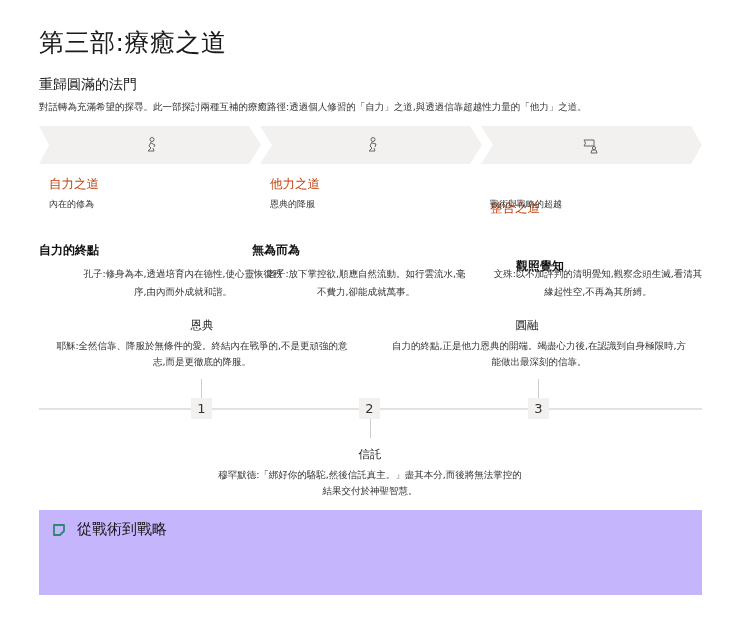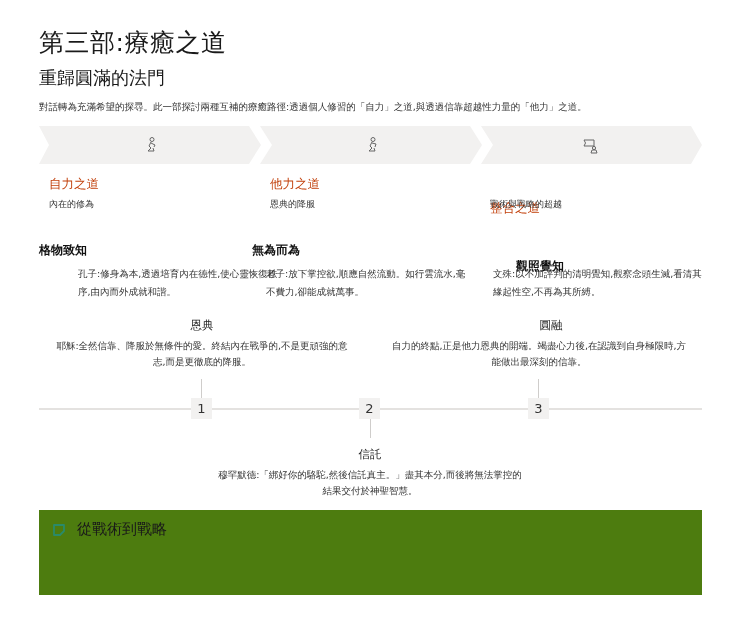--- a/index.html
+++ b/index.html
@@ -1,36 +1,36 @@
 <!DOCTYPE html>
 <html><head>
 <meta charset="utf-8">
 <style>
   html, body { margin:0; padding:0; background:#ffffff; }
   body { width:740px; height:622px; position:relative; overflow:hidden;
          font-family:"DejaVu Sans","Liberation Sans",sans-serif; color:#222; }
-  .abs { position:absolute; }
+  .abs { position:absolute;text-align:center; }
   .title { left:39px; top:26px; font-size:25px; color:#1a1a1a; letter-spacing:0.5px; white-space:nowrap; }
-  .subtitle { left:39px; top:66px; font-size:18px; color:#1a1a1a; white-space:nowrap; }
+  .subtitle { left:39px; top:76px; font-size:14px; color:#1a1a1a; white-space:nowrap; }
   .intro { left:39px; top:101px; font-size:9.5px; color:#333; white-space:nowrap; }
   .chev-wrap { left:39px; top:126px; width:663px; height:38px; }
   .chev { position:absolute; top:0; height:38px; }
   .chev svg { display:block; }
   .chev-icon { position:absolute; top:10px; width:18px; height:18px; }
   .stage-title { font-size:12.5px; color:#c2410c; white-space:nowrap; }
   .stage-sub { font-size:9px; color:#333; white-space:nowrap; }
   .concept-title { font-size:12px; font-weight:bold; color:#111; white-space:nowrap; }
   .concept-desc { font-size:9.5px; color:#333; line-height:18px; width:210px; }
   .ann-title { font-size:11.5px; color:#222; text-align:center; }
   .ann-desc { font-size:9.5px; color:#333; line-height:16px; text-align:center; }
   .tl-line { left:39px; top:408px; width:663px; height:2px; background:#e4e2e0; }
   .tick { width:1px; background:#cfcdcb; }
   .marker { width:21px; height:21px; background:#f2f1f0; color:#333; font-size:13px;
             text-align:center; line-height:21px; }
-  .callout { left:39px; top:510px; width:663px; height:85px; background:#4d7c0f; }
+  .callout { left:39px; top:510px; width:663px; height:85px; background:#c4b5fd; }
   .callout-icon { position:absolute; left:13px; top:13px; width:14px; height:14px; }
   .callout-title { position:absolute; left:38px; top:10px; font-size:15px; color:#1a1a1a; white-space:nowrap; }
   .callout-body { position:absolute; left:38px; top:40px; width:612px; font-size:9.5px; line-height:18px; color:#222; }
 </style>
 </head>
 <body>
 
 <div class="abs title">第三部:療癒之道</div>
 <div class="abs subtitle">重歸圓滿的法門</div>
 <div class="abs intro">對話轉為充滿希望的探尋。此一部探討兩種互補的療癒路徑:透過個人修習的「自力」之道,與透過信靠超越性力量的「他力」之道。</div>
@@ -66,30 +66,30 @@
   </div>
 </div>
 
 <div class="abs stage-title" style="left:49px;top:176px;">自力之道</div>
 <div class="abs stage-sub" style="left:49px;top:198px;">內在的修為</div>
 <div class="abs stage-title" style="left:270px;top:176px;">他力之道</div>
 <div class="abs stage-sub" style="left:270px;top:198px;">恩典的降服</div>
 <div class="abs stage-title" style="left:490px;top:176px;margin-top:24px;">整合之道</div>
 <div class="abs stage-sub" style="left:490px;top:198px;">戰術與戰略的超越</div>
 
-<div class="abs concept-title" style="left:39px;top:242px;">格物致知</div>
+<div class="abs concept-title" style="left:39px;top:242px;">自力的終點</div>
 <div class="abs concept-desc" style="left:39px;top:265px;margin-left:39px;">孔子:修身為本,透過培育內在德性,使心靈恢復秩序,由內而外成就和諧。</div>
 <div class="abs concept-title" style="left:252px;top:242px;">無為而為</div>
 <div class="abs concept-desc" style="left:266px;top:265px;width:200px;">老子:放下掌控欲,順應自然流動。如行雲流水,毫不費力,卻能成就萬事。</div>
 <div class="abs concept-title" style="left:493px;top:258px;margin-left:23px;">觀照覺知</div>
 <div class="abs concept-desc" style="left:493px;top:265px;width:210px;">文殊:以不加評判的清明覺知,觀察念頭生滅,看清其緣起性空,不再為其所縛。</div>
 
 <div class="abs ann-title" style="left:52px;top:318px;width:300px;">恩典</div>
 <div class="abs ann-desc" style="left:52px;top:338px;width:300px;">耶穌:全然信靠、降服於無條件的愛。終結內在戰爭的,不是更頑強的意志,而是更徹底的降服。</div>
-<div class="abs ann-title" style="left:400px;top:318px;width:302px;font-family:Liberation Mono, monospace;">圓融</div>
+<div class="abs ann-title" style="left:376px;top:318px;width:302px;font-family:Liberation Mono, monospace;">圓融</div>
 <div class="abs ann-desc" style="left:388px;top:338px;width:302px;">自力的終點,正是他力恩典的開端。竭盡心力後,在認識到自身極限時,方能做出最深刻的信靠。</div>
 
 <div class="abs tl-line"></div>
 <div class="abs tick" style="left:201px;top:379px;height:20px;"></div>
 <div class="abs tick" style="left:538px;top:379px;height:20px;"></div>
 <div class="abs tick" style="left:370px;top:418px;height:20px;"></div>
 <div class="abs marker" style="left:191px;top:398px;">1</div>
 <div class="abs marker" style="left:359px;top:398px;">2</div>
 <div class="abs marker" style="left:528px;top:398px;">3</div>
 

